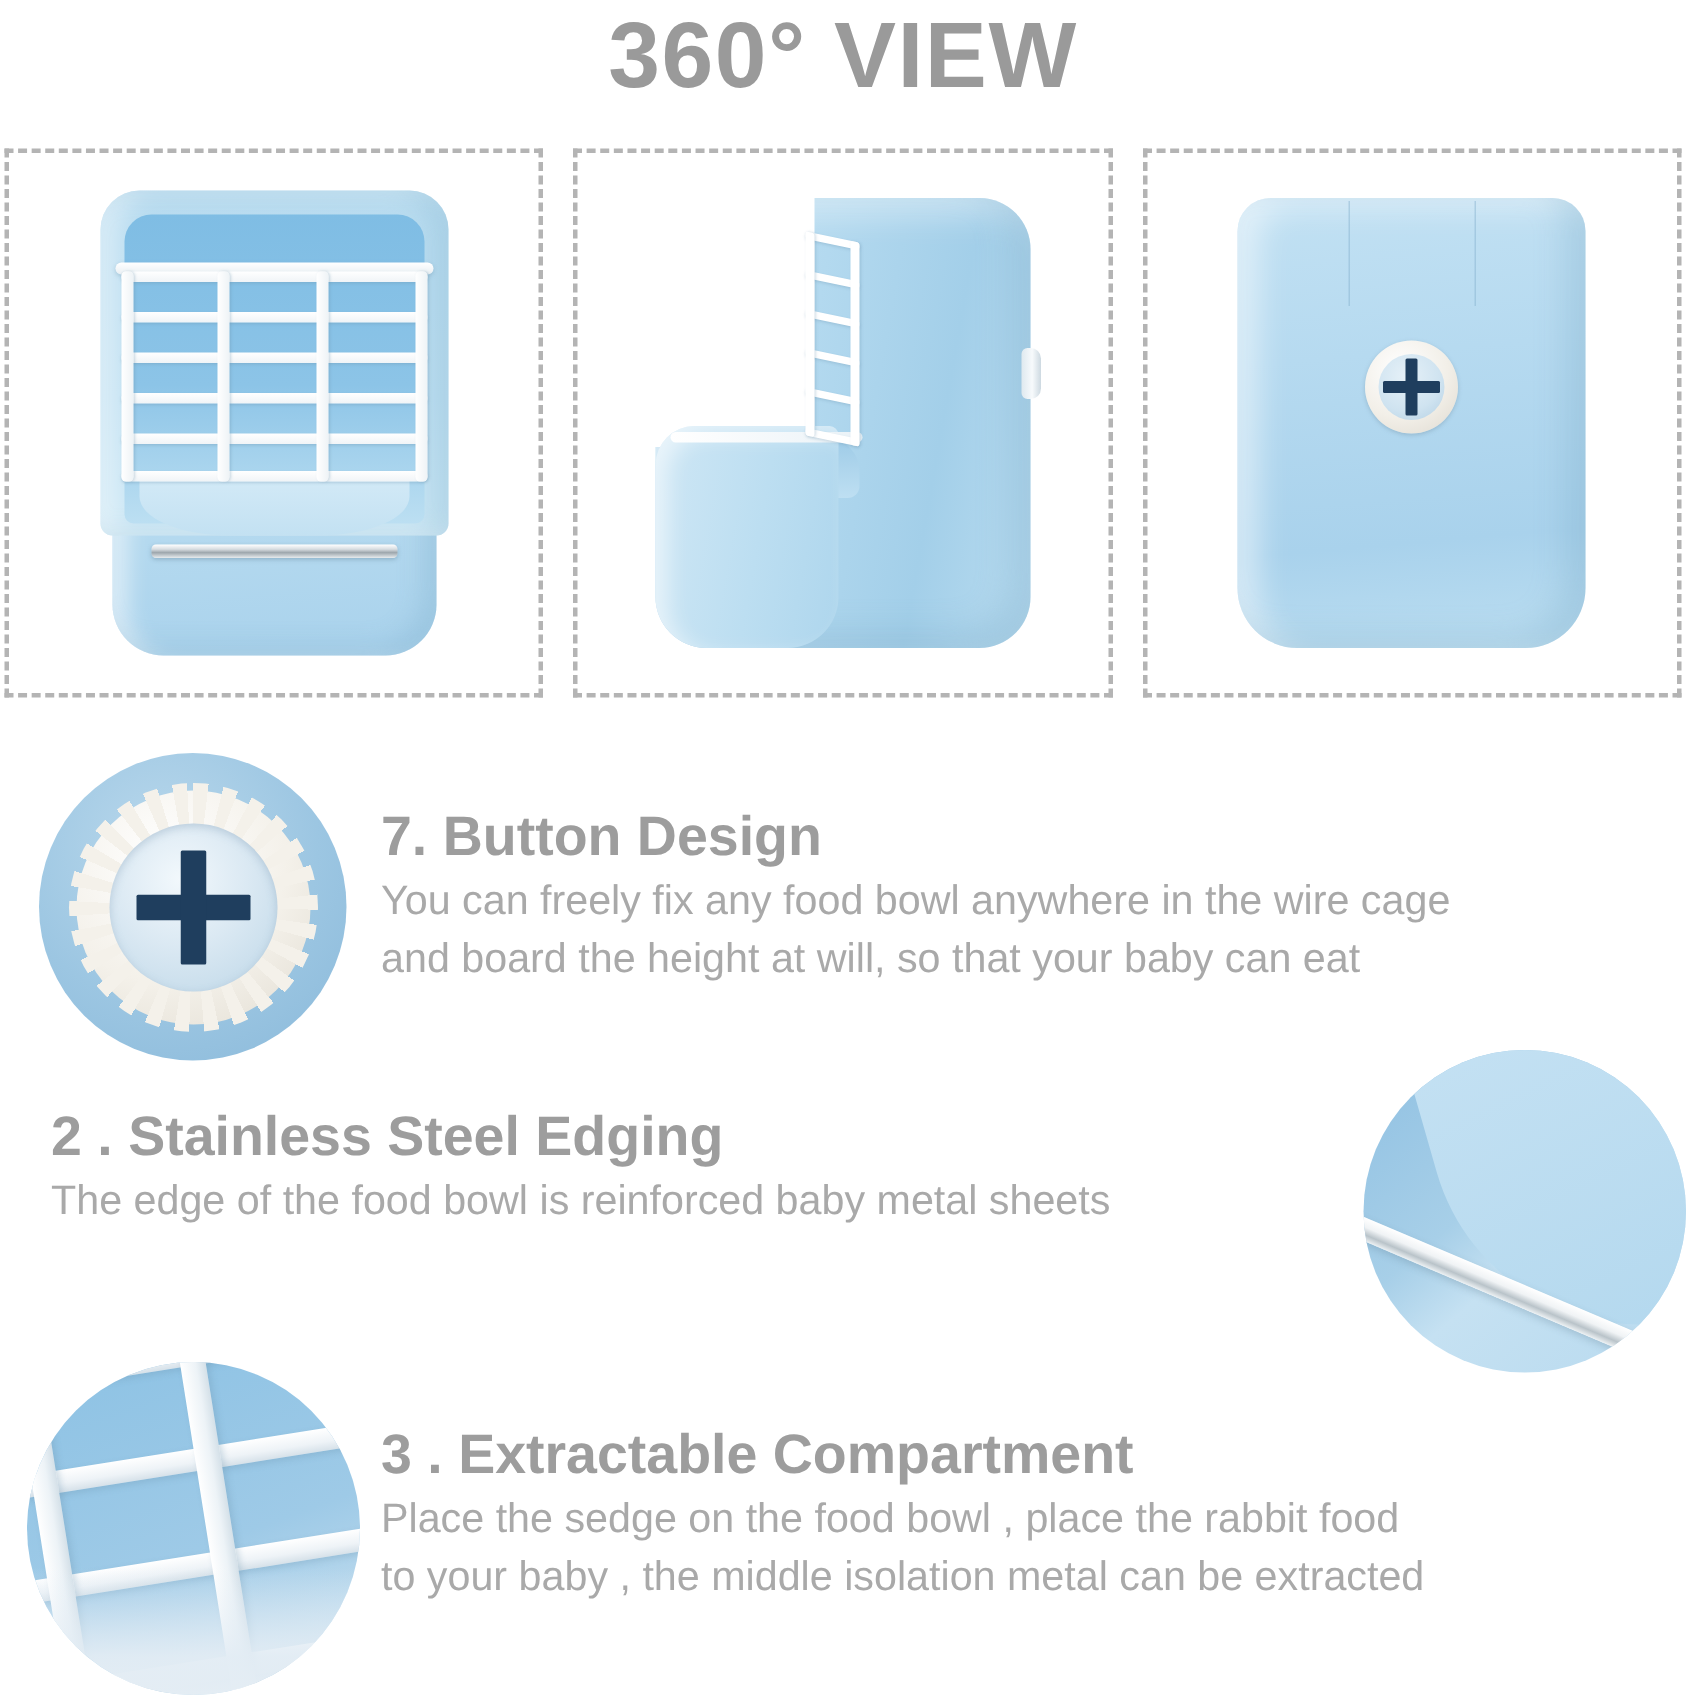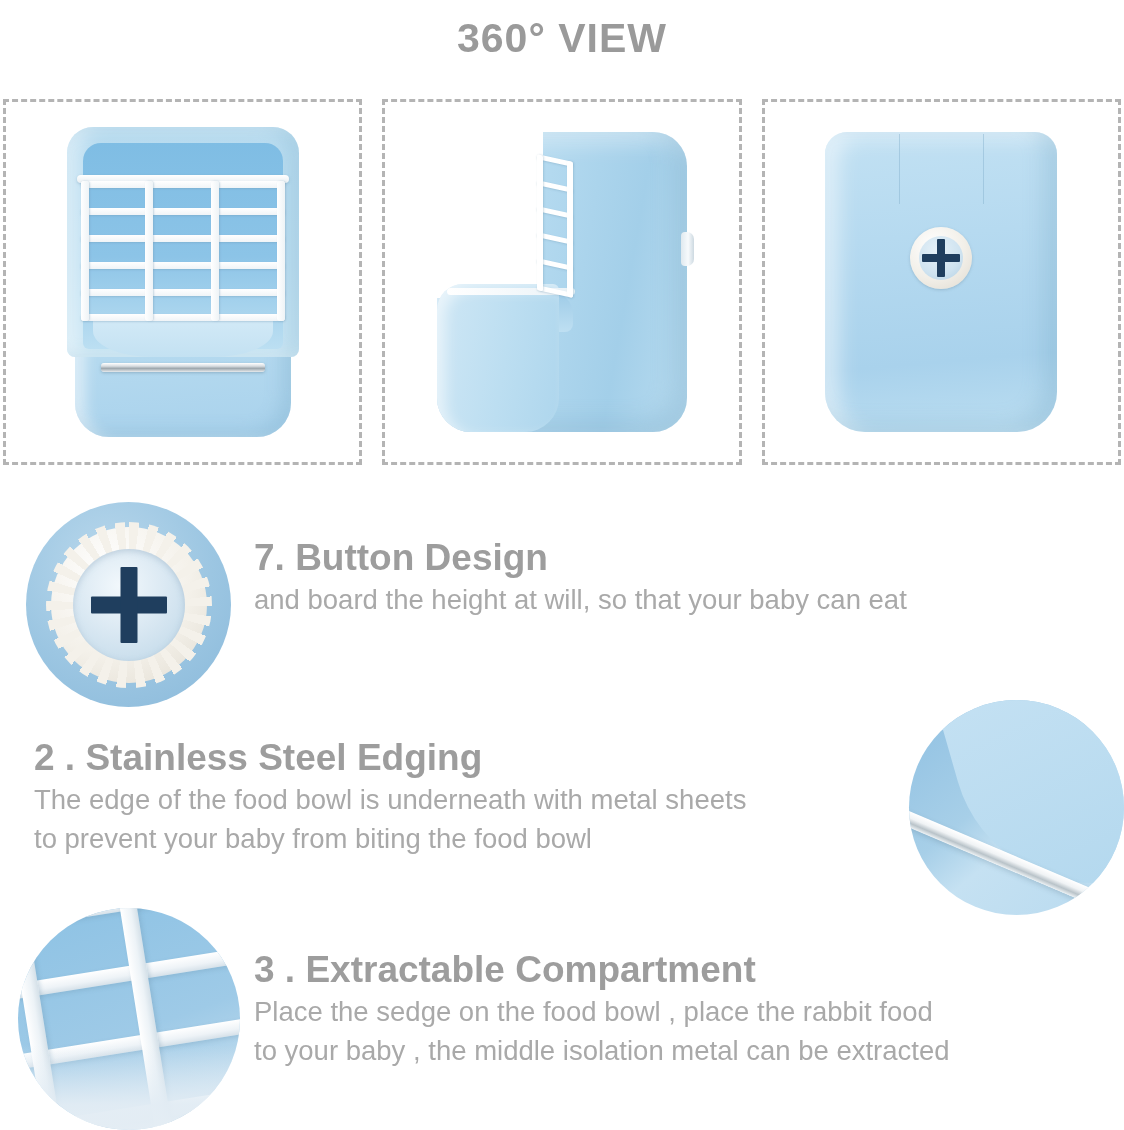--- a/index.html
+++ b/index.html
@@ -16,21 +16,21 @@
     -webkit-font-smoothing: antialiased;
   }
 
   
   .title {
     position: absolute;
     top: 2px;
     left: 0;
     width: 1124px;
     text-align: center;
-    font-size: 41px;
+    font-size: 62px;
     font-weight: bold;
     color: #9a9a9a;
     letter-spacing: 1px;
     line-height: 72px;
   }
 
   
   .panels {
     position: absolute;
     top: 99px;
@@ -496,29 +496,29 @@
 
 <div class="feature" id="feature-1">
   <div class="feat-img" id="f1-img">
     <div id="f1-scallop"></div>
     <div id="f1-inner"></div>
     <div class="cross-h" style="width:76px;height:17px"></div>
     <div class="cross-v" style="width:17px;height:76px"></div>
   </div>
   <div class="feat-text" id="f1-text">
     <div class="feat-title">7. Button Design</div>
+    <div class="feat-body">You can freely fix any food bowl anywhere in the wire cage</div>
     <div class="feat-body">and board the height at will, so that your baby can eat</div>
   </div>
 </div>
 
 <div class="feature" id="feature-2">
   <div class="feat-text" id="f2-text">
     <div class="feat-title">2 . Stainless Steel Edging</div>
-    <div class="feat-body">The edge of the food bowl is underneath with metal sheets</div>
-    <div class="feat-body">to prevent your baby from biting the food bowl</div>
+    <div class="feat-body">The edge of the food bowl is reinforced baby metal sheets</div>
   </div>
   <div class="feat-img" id="f2-img">
     <div id="f2-curve"></div>
     <div id="f2-diag"></div>
   </div>
 </div>
 
 <div class="feature" id="feature-3">
   <div class="feat-img" id="f3-img">
     <div id="f3-grid">

